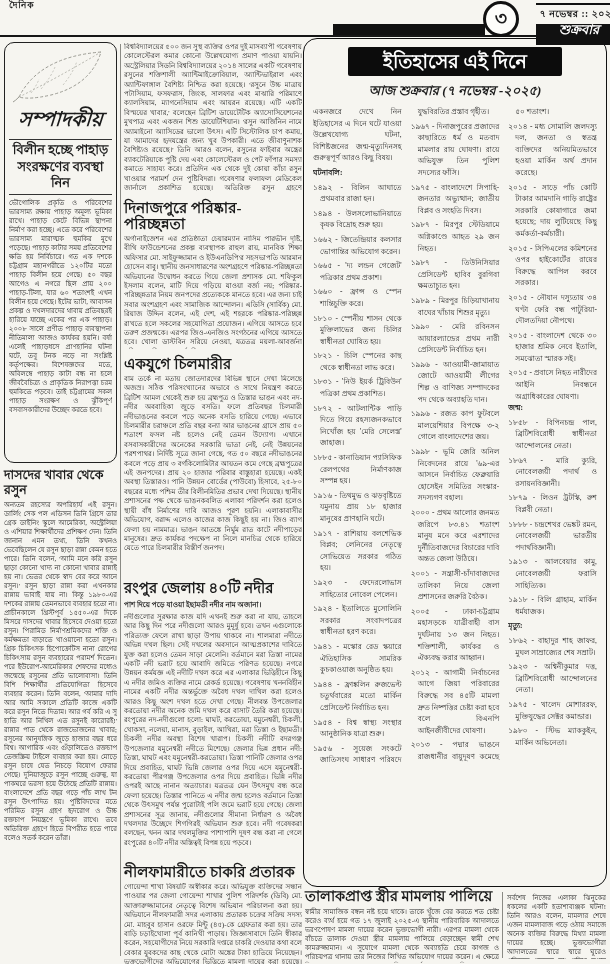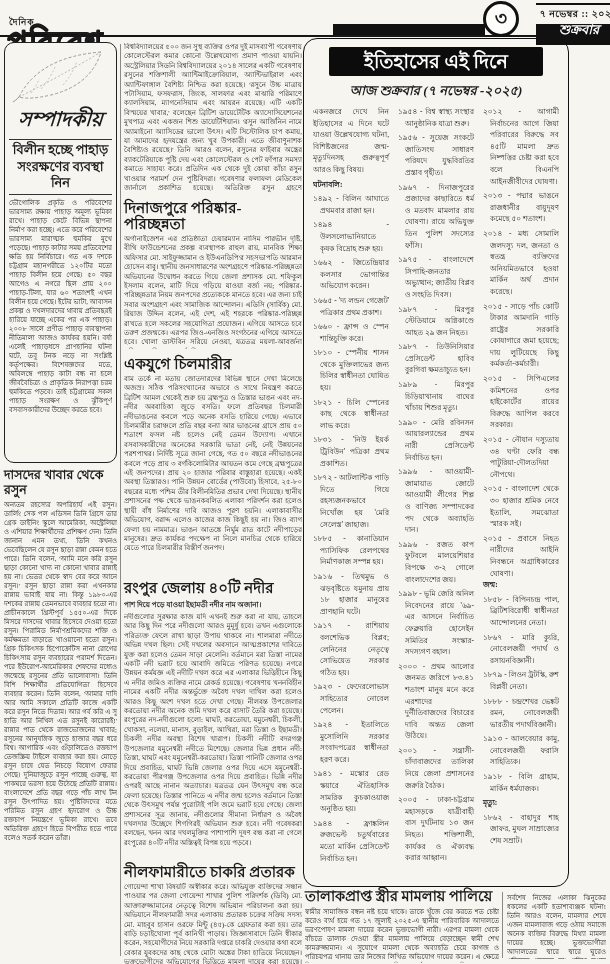--- a/index.html
+++ b/index.html
@@ -1,19 +1,19 @@
 <!DOCTYPE html>
 <html><head>
 <meta charset="utf-8">
 <style>
   html,body{margin:0;padding:0;background:#9a9a9a;}
   .page{position:relative;width:610px;height:964px;background:#f6f5f0;overflow:hidden;
         font-family:"Liberation Serif","DejaVu Sans",serif;color:#1b1b1b;}
   
-  .masthead{position:absolute;left:7px;top:18px;width:120px;line-height:1;}
+  .masthead{position:absolute;left:7px;top:1px;width:120px;line-height:1;}
   .masthead .small{font-size:9px;font-weight:bold;letter-spacing:1px;margin-left:2px;}
   .masthead .large{font-size:30px;font-weight:900;letter-spacing:1px;
                    text-shadow:1px 0 #111,0 1px #111,1px 1px #111;}
   .top-rule{position:absolute;left:0;top:35px;width:610px;height:2px;background:#161616;}
   .top-black-bar{position:absolute;left:333px;top:24px;width:152px;height:11px;background:#111;}
   .page-badge{position:absolute;left:483px;top:1px;width:30px;height:30px;border:3px solid #111;
               border-radius:50%;background:#fdfdfa;z-index:3;text-align:center;
               font-size:19px;font-weight:bold;line-height:30px;}
   .datebox{position:absolute;left:536px;top:3px;width:86px;z-index:3;}
   .datebox .d-line{height:2px;background:#111;margin-bottom:2px;}
@@ -36,21 +36,21 @@
   .body-txt{font-size:7px;line-height:9.4px;text-align:justify;overflow:hidden;margin:0;}
   
   .garlic{position:absolute;left:4px;top:468px;width:113px;}
   .garlic .hl{font-size:12.5px;line-height:15px;margin-bottom:2px;}
   .garlic .body-txt{font-size:6.8px;line-height:9px;height:472px;}
   
   .col2{position:absolute;left:124px;top:43px;width:178px;}
   .col2 .hl{font-size:15px;line-height:16px;margin:7px 0 3px;}
   .col2 .sub{font-size:7.2px;font-weight:bold;margin:0 0 2px;}
   
-  .hist{position:absolute;left:303px;top:38px;width:266px;height:849px;box-sizing:border-box;
+  .hist{position:absolute;left:303px;top:38px;width:304px;height:849px;box-sizing:border-box;
         border:1.6px solid #111;border-radius:14px;background:#f6f5f0;}
   .hist-title{margin:8px auto 0;width:214px;height:29px;background:#0c0c0c;color:#fff;
               font-size:19px;font-weight:bold;text-align:center;line-height:29px;border-radius:2px;}
   .hist-sub{font-size:13px;font-weight:bold;font-style:italic;text-align:center;margin:5px 0 4px;}
   .hist-cols{margin:0 9px;height:760px;overflow:hidden;column-count:3;column-gap:9px;
              font-size:7.4px;line-height:11.6px;text-align:justify;}
   .hist-cols p{margin:0 0 3px;}
   .hist-cols p.entry{text-indent:-7px;padding-left:7px;}
   .hist-cols p.lbl{font-weight:bold;}
   
@@ -60,21 +60,20 @@
   .talak-side{position:absolute;left:507px;top:893px;width:99px;}
   .talak-side .body-txt{font-size:6.8px;line-height:9px;height:66px;}
 </style>
 </head>
 <body>
 
 <div class="page">
 
   <div class="masthead">
     <div class="small">দৈনিক</div>
-    <div class="large">পরিবেশ</div>
   </div>
 
   <div class="top-rule"></div>
   <div class="top-black-bar"></div>
   <div class="page-badge">৩</div>
   <div class="datebox">
     <div class="d-line"></div>
     <div class="d-date">৭ নভেম্বর :: ২০২৫</div>
     <div class="d-day">শুক্রবার</div>
   </div>

